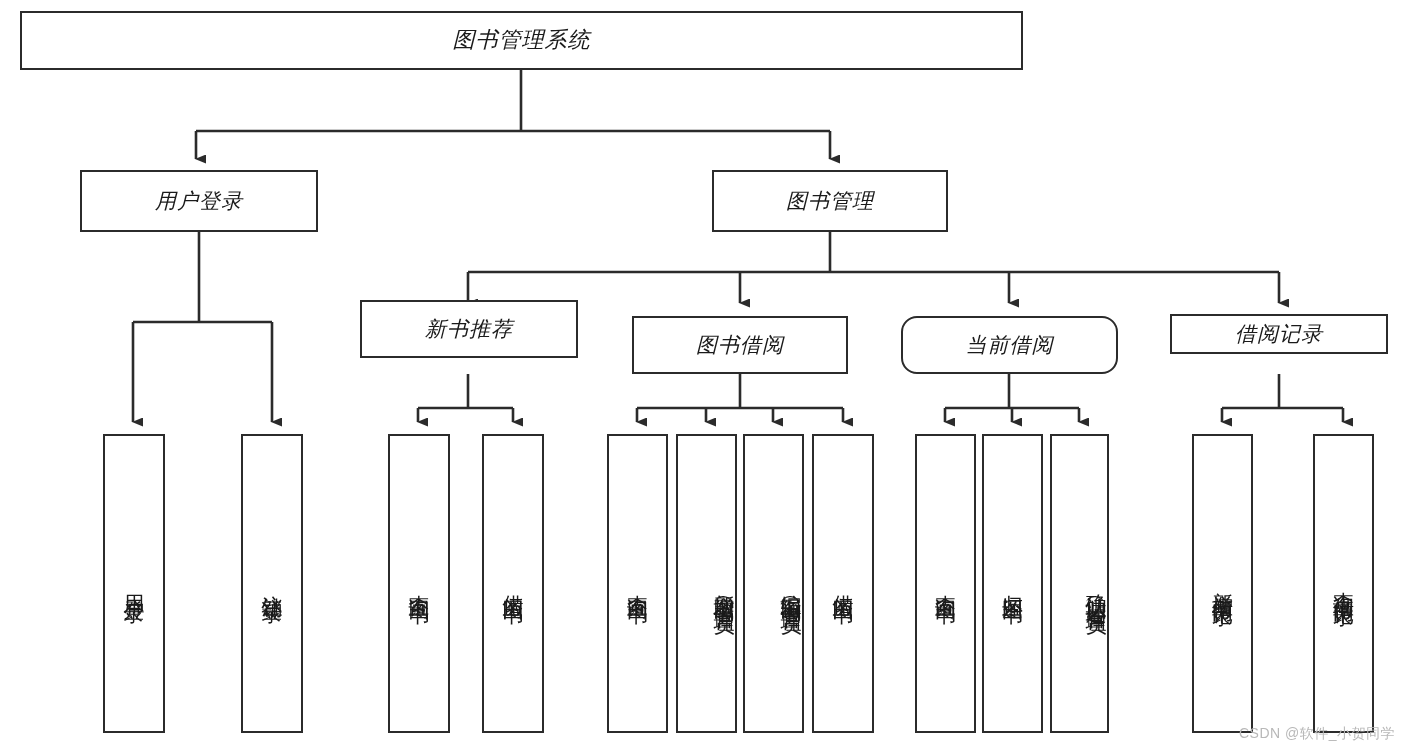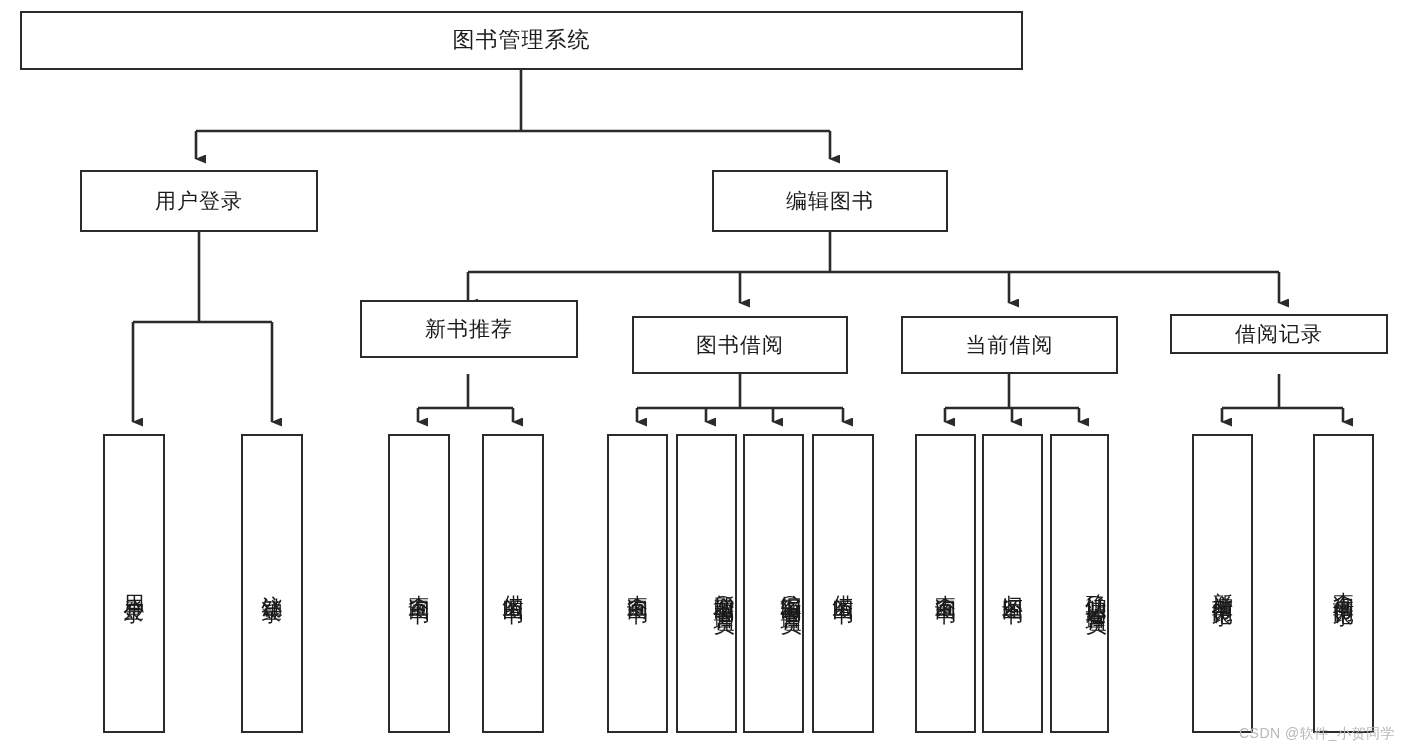--- a/index.html
+++ b/index.html
@@ -33,20 +33,21 @@
     display: flex;
     align-items: center;
     justify-content: center;
     color: #1a1a1a;
     z-index: 2;
   }
   .node.h {
     font-size: 21px;
     letter-spacing: 1px;
     line-height: 1.2;
+    font-style: italic;
   }
   .node.root {
     font-size: 22px;
   }
   .node.v {
     font-size: 21px;
     writing-mode: vertical-rl;
     text-orientation: upright;
     align-items: flex-start;
     justify-content: center;
@@ -120,25 +121,25 @@
       <path d="M1279,374 L1279,408"></path>
       <path d="M1222,408 L1343,408"></path>
       <path d="M1222,408 L1222,422" marker-end="url(#arw)"></path>
       <path d="M1343,408 L1343,422" marker-end="url(#arw)"></path>
     </g>
   </svg>
 
   <div class="node h root" style="left:20px; top:11px; width:1003px; height:59px;">图书管理系统</div>
 
   <div class="node h" style="left:80px; top:170px; width:238px; height:62px;">用户登录</div>
-  <div class="node h" style="left:712px; top:170px; width:236px; height:62px;">编辑图书</div>
+  <div class="node h" style="left:712px; top:170px; width:236px; height:62px;">图书管理</div>
 
   <div class="node h" style="left:360px; top:300px; width:218px; height:58px;">新书推荐</div>
   <div class="node h" style="left:632px; top:316px; width:216px; height:58px;">图书借阅</div>
-  <div class="node h" style="left:901px; top:316px; width:217px; height:58px;">当前借阅</div>
+  <div class="node h" style="left:901px; top:316px; width:217px; height:58px;border-radius:16px;">当前借阅</div>
   <div class="node h" style="left:1170px; top:314px; width:218px; height:40px;">借阅记录</div>
 
   <div class="node v mid" style="left:103px; top:434px; width:62px; height:299px;">用户登录</div>
   <div class="node v mid" style="left:241px; top:434px; width:62px; height:299px;">注销登录</div>
 
   <div class="node v mid" style="left:388px; top:434px; width:62px; height:299px;">查询图书</div>
   <div class="node v mid" style="left:482px; top:434px; width:62px; height:299px;">借阅图书</div>
 
   <div class="node v mid" style="left:607px; top:434px; width:61px; height:299px;">查询图书</div>
   <div class="node v" style="left:676px; top:434px; width:61px; height:299px;">新增图书（管理员）</div>

